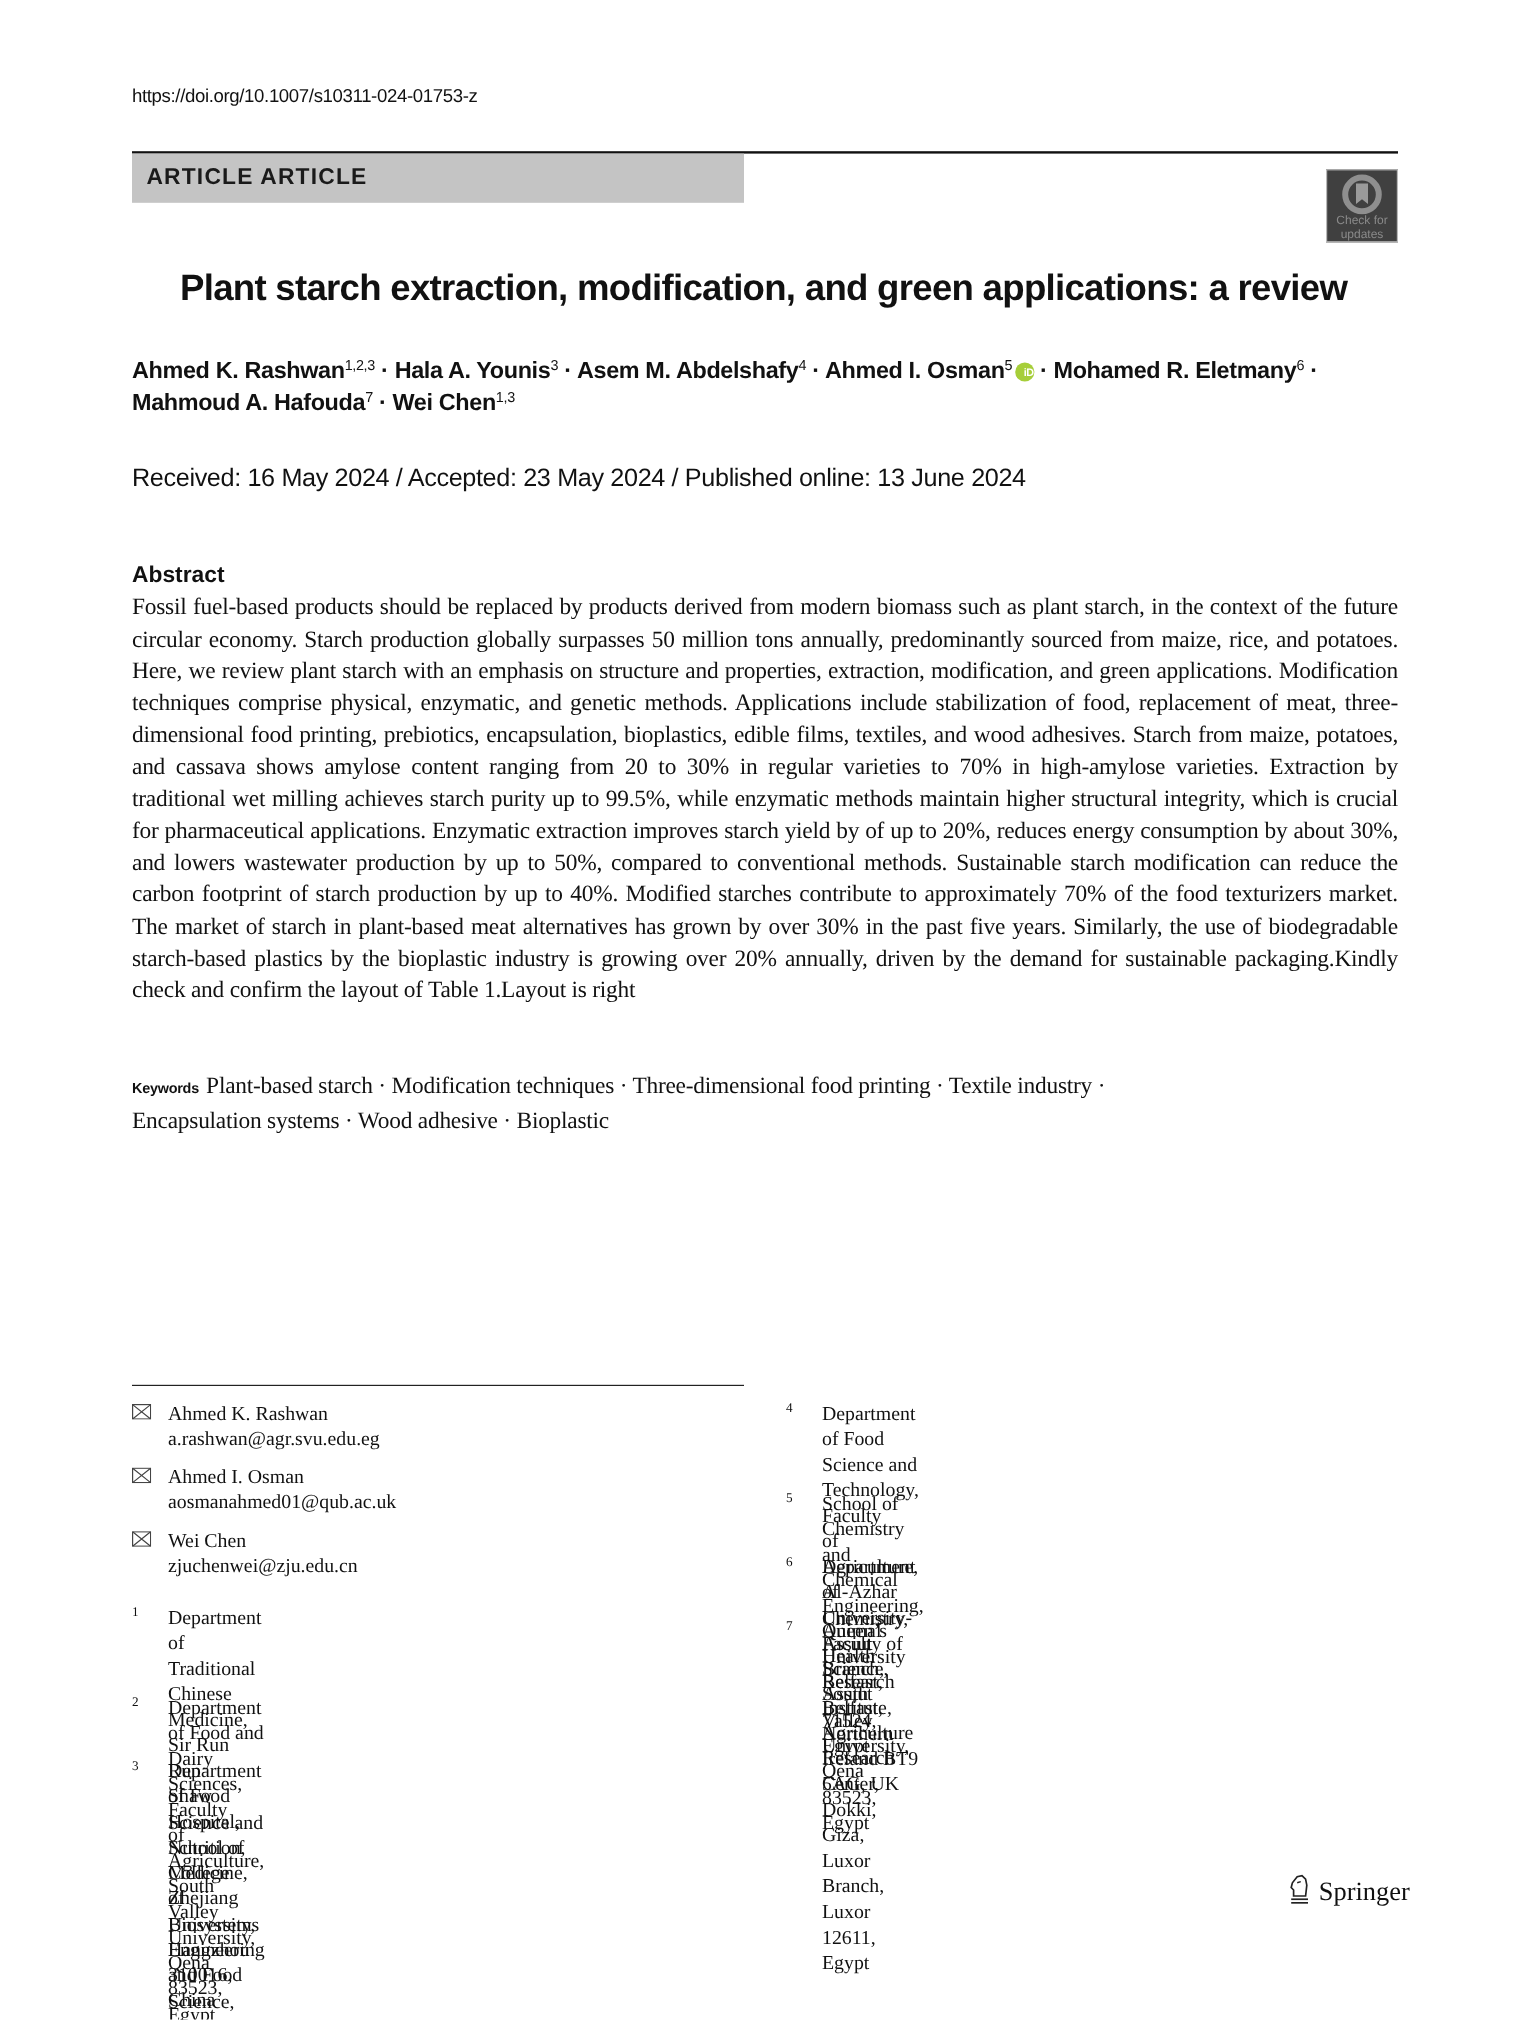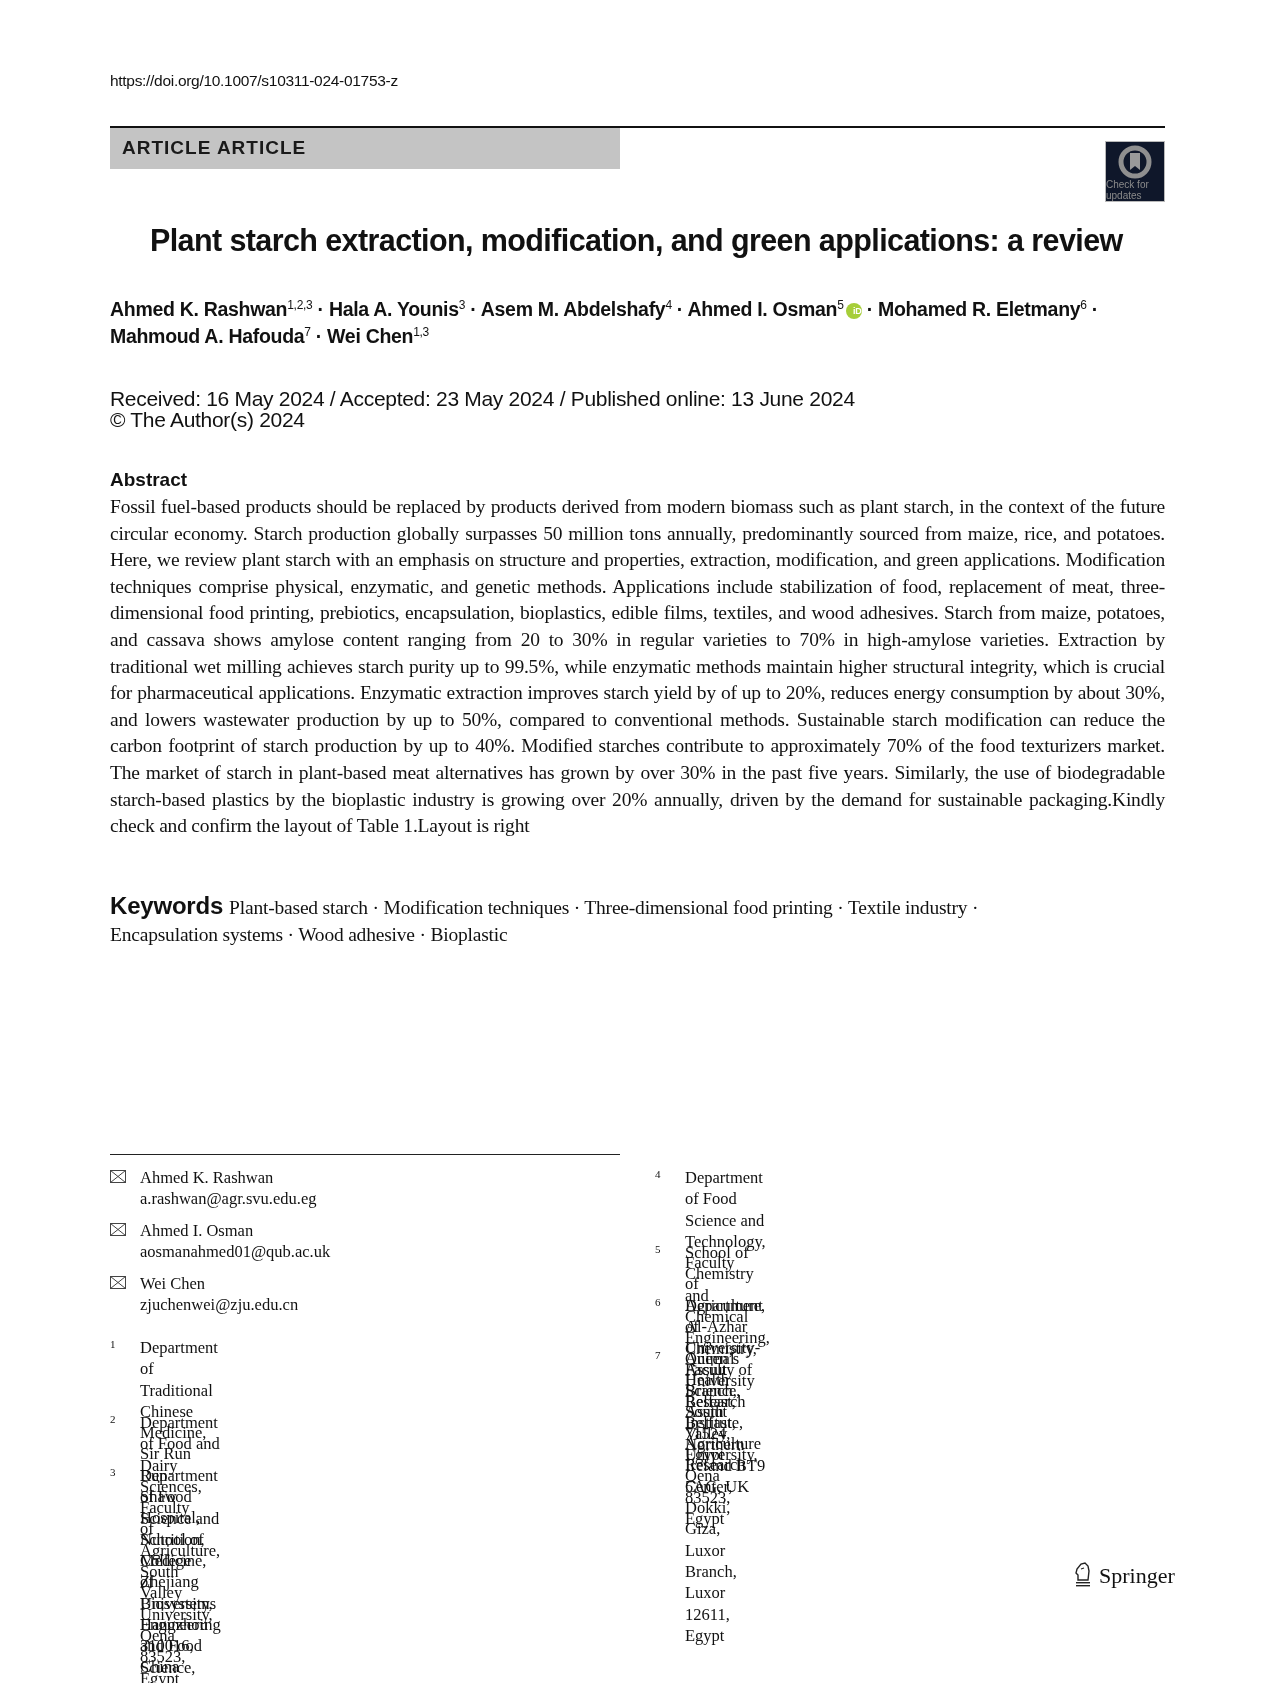--- a/index.html
+++ b/index.html
@@ -6,37 +6,37 @@
   body { width: 1267px; height: 1683px; position: relative; overflow: hidden; color: #111; }
   .abs { position: absolute; }
   .sans { font-family: "Liberation Sans", "DejaVu Sans", sans-serif; }
   .serif { font-family: "Liberation Serif", "DejaVu Serif", serif; }
 
   #journal-header { left: 110px; top: 69px; font-size: 15.5px; line-height: 24px; letter-spacing: -0.3px; }
   #top-rule { left: 110px; top: 126px; width: 1055px; height: 0; border-top: 2px solid #111; }
   #article-type { left: 110px; top: 128px; width: 510px; height: 41px; background: #c4c4c4; }
   #article-type span { position: absolute; left: 12px; top: 9px; font-size: 19px; font-weight: bold; letter-spacing: 1px; color: #1a1a1a; }
 
-  #check-updates { left: 1105px; top: 141px; width: 60px; height: 61px; background: #0f172a; border: 1px solid #b9b9b9; box-sizing: border-box; }
+  #check-updates { left: 1105px; top: 141px; width: 60px; height: 61px; background: #404040; border: 1px solid #b9b9b9; box-sizing: border-box; text-align: center; }
   #check-updates svg { display: block; margin: 3px auto 0; }
   #check-updates .cu-text { font-size: 10px; line-height: 11px; color: #8a8a8a; }
 
   #title { left: 110px; top: 223px; font-size: 30.5px; font-weight: bold; letter-spacing: -0.6px; white-space: nowrap; margin-left: 40px; }
 
   #authors { left: 110px; top: 296px; width: 1070px; font-size: 19.5px; font-weight: bold; line-height: 27px; letter-spacing: -0.3px; }
   #authors sup { font-size: 12px; font-weight: normal; vertical-align: 7px; line-height: 0; }
   .orcid { display: inline-block; width: 16px; height: 16px; border-radius: 50%; background: #a6ce39; color: #fff; font-size: 9px; font-weight: bold; text-align: right; line-height: 16px; vertical-align: 2px; margin-left: 2px; }
 
   #dates { left: 110px; top: 388px; font-size: 21px; line-height: 21px; letter-spacing: -0.3px; }
 
   #abstract-heading { left: 110px; top: 469px; font-size: 19px; font-weight: bold; }
   #abstract-body { left: 110px; top: 494px; width: 1055px; font-size: 19.5px; line-height: 26.6px; text-align: justify; hyphens: manual; letter-spacing: -0.2px; }
 
   #keywords { left: 110px; top: 892px; width: 1000px; font-size: 19.5px; line-height: 27px; letter-spacing: -0.2px; }
-  #keywords .kw-label { font-family: "Liberation Sans", "DejaVu Sans", sans-serif; font-weight: bold; font-size: 24px; margin-right: 6px; }
+  #keywords .kw-label { font-family: "Liberation Sans", "DejaVu Sans", sans-serif; font-weight: bold; font-size: 12px; margin-right: 6px; }
 
   #footnote-rule { left: 110px; top: 1154px; width: 510px; border-top: 1.5px solid #222; height: 0; }
 
   .contact { left: 110px; width: 500px; font-size: 16.5px; line-height: 21px; }
   .contact .env { position: absolute; left: 0; top: 3px; width: 16px; height: 13px; }
   .contact .txt { position: absolute; left: 30px; top: 0; white-space: nowrap; }
 
   .affil { font-size: 16.5px; line-height: 21.3px; }
   .affil .num { position: absolute; left: 0; top: -3px; font-size: 11px; }
   .affil .txt { position: absolute; left: 30px; top: 0; white-space: pre-line; }
@@ -66,21 +66,20 @@
 </div>
 
 <div id="title" class="abs sans">Plant starch extraction, modification, and green applications: a review</div>
 
 <div id="authors" class="abs sans">
   <span><span>Ahmed K. Rashwan</span><sup>1,2,3</sup></span><span> · </span><span><span>Hala A. Younis</span><sup>3</sup></span><span> · </span><span><span>Asem M. Abdelshafy</span><sup>4</sup></span><span> · </span><span><span>Ahmed I. Osman</span><sup>5</sup><span class="orcid">iD</span></span><span> · </span><span><span>Mohamed R. Eletmany</span><sup>6</sup></span><span> · </span><br><span><span>Mahmoud A. Hafouda</span><sup>7</sup></span><span> · </span><span><span>Wei Chen</span><sup>1,3</sup></span>
 </div>
 
 <div id="dates" class="abs sans">
   <div>Received: 16 May 2024 / Accepted: 23 May 2024 / Published online: 13 June 2024</div>
-  <div>© The Author(s) 2024</div>
 </div>
 
 <div id="abstract-heading" class="abs sans">Abstract</div>
 <div id="abstract-body" class="abs serif">Fossil fuel-based products should be replaced by products derived from modern biomass such as plant starch, in the context of the future circular economy. Starch production globally surpasses 50 million tons annually, predominantly sourced from maize, rice, and potatoes. Here, we review plant starch with an emphasis on structure and properties, extraction, modifica­tion, and green applications. Modification techniques comprise physical, enzymatic, and genetic methods. Applications include stabilization of food, replacement of meat, three-dimensional food printing, prebiotics, encapsulation, bioplastics, edible films, textiles, and wood adhesives. Starch from maize, potatoes, and cassava shows amylose content ranging from 20 to 30% in regular varieties to 70% in high-amylose varieties. Extraction by traditional wet milling achieves starch purity up to 99.5%, while enzymatic methods maintain higher structural integrity, which is crucial for pharmaceutical applica­tions. Enzymatic extraction improves starch yield by of up to 20%, reduces energy consumption by about 30%, and lowers wastewater production by up to 50%, compared to conventional methods. Sustainable starch modification can reduce the carbon footprint of starch production by up to 40%. Modified starches contribute to approximately 70% of the food textur­izers market. The market of starch in plant-based meat alternatives has grown by over 30% in the past five years. Similarly, the use of biodegradable starch-based plastics by the bioplastic industry is growing over 20% annually, driven by the demand for sustainable packaging.Kindly check and confirm the layout of Table 1.Layout is right</div>
 
 <div id="keywords" class="abs serif">
   <span class="kw-label">Keywords</span><span>Plant-based starch · Modification techniques · Three-dimensional food printing · Textile industry ·</span><br>
   <span>Encapsulation systems · Wood adhesive · Bioplastic</span>
 </div>
 

